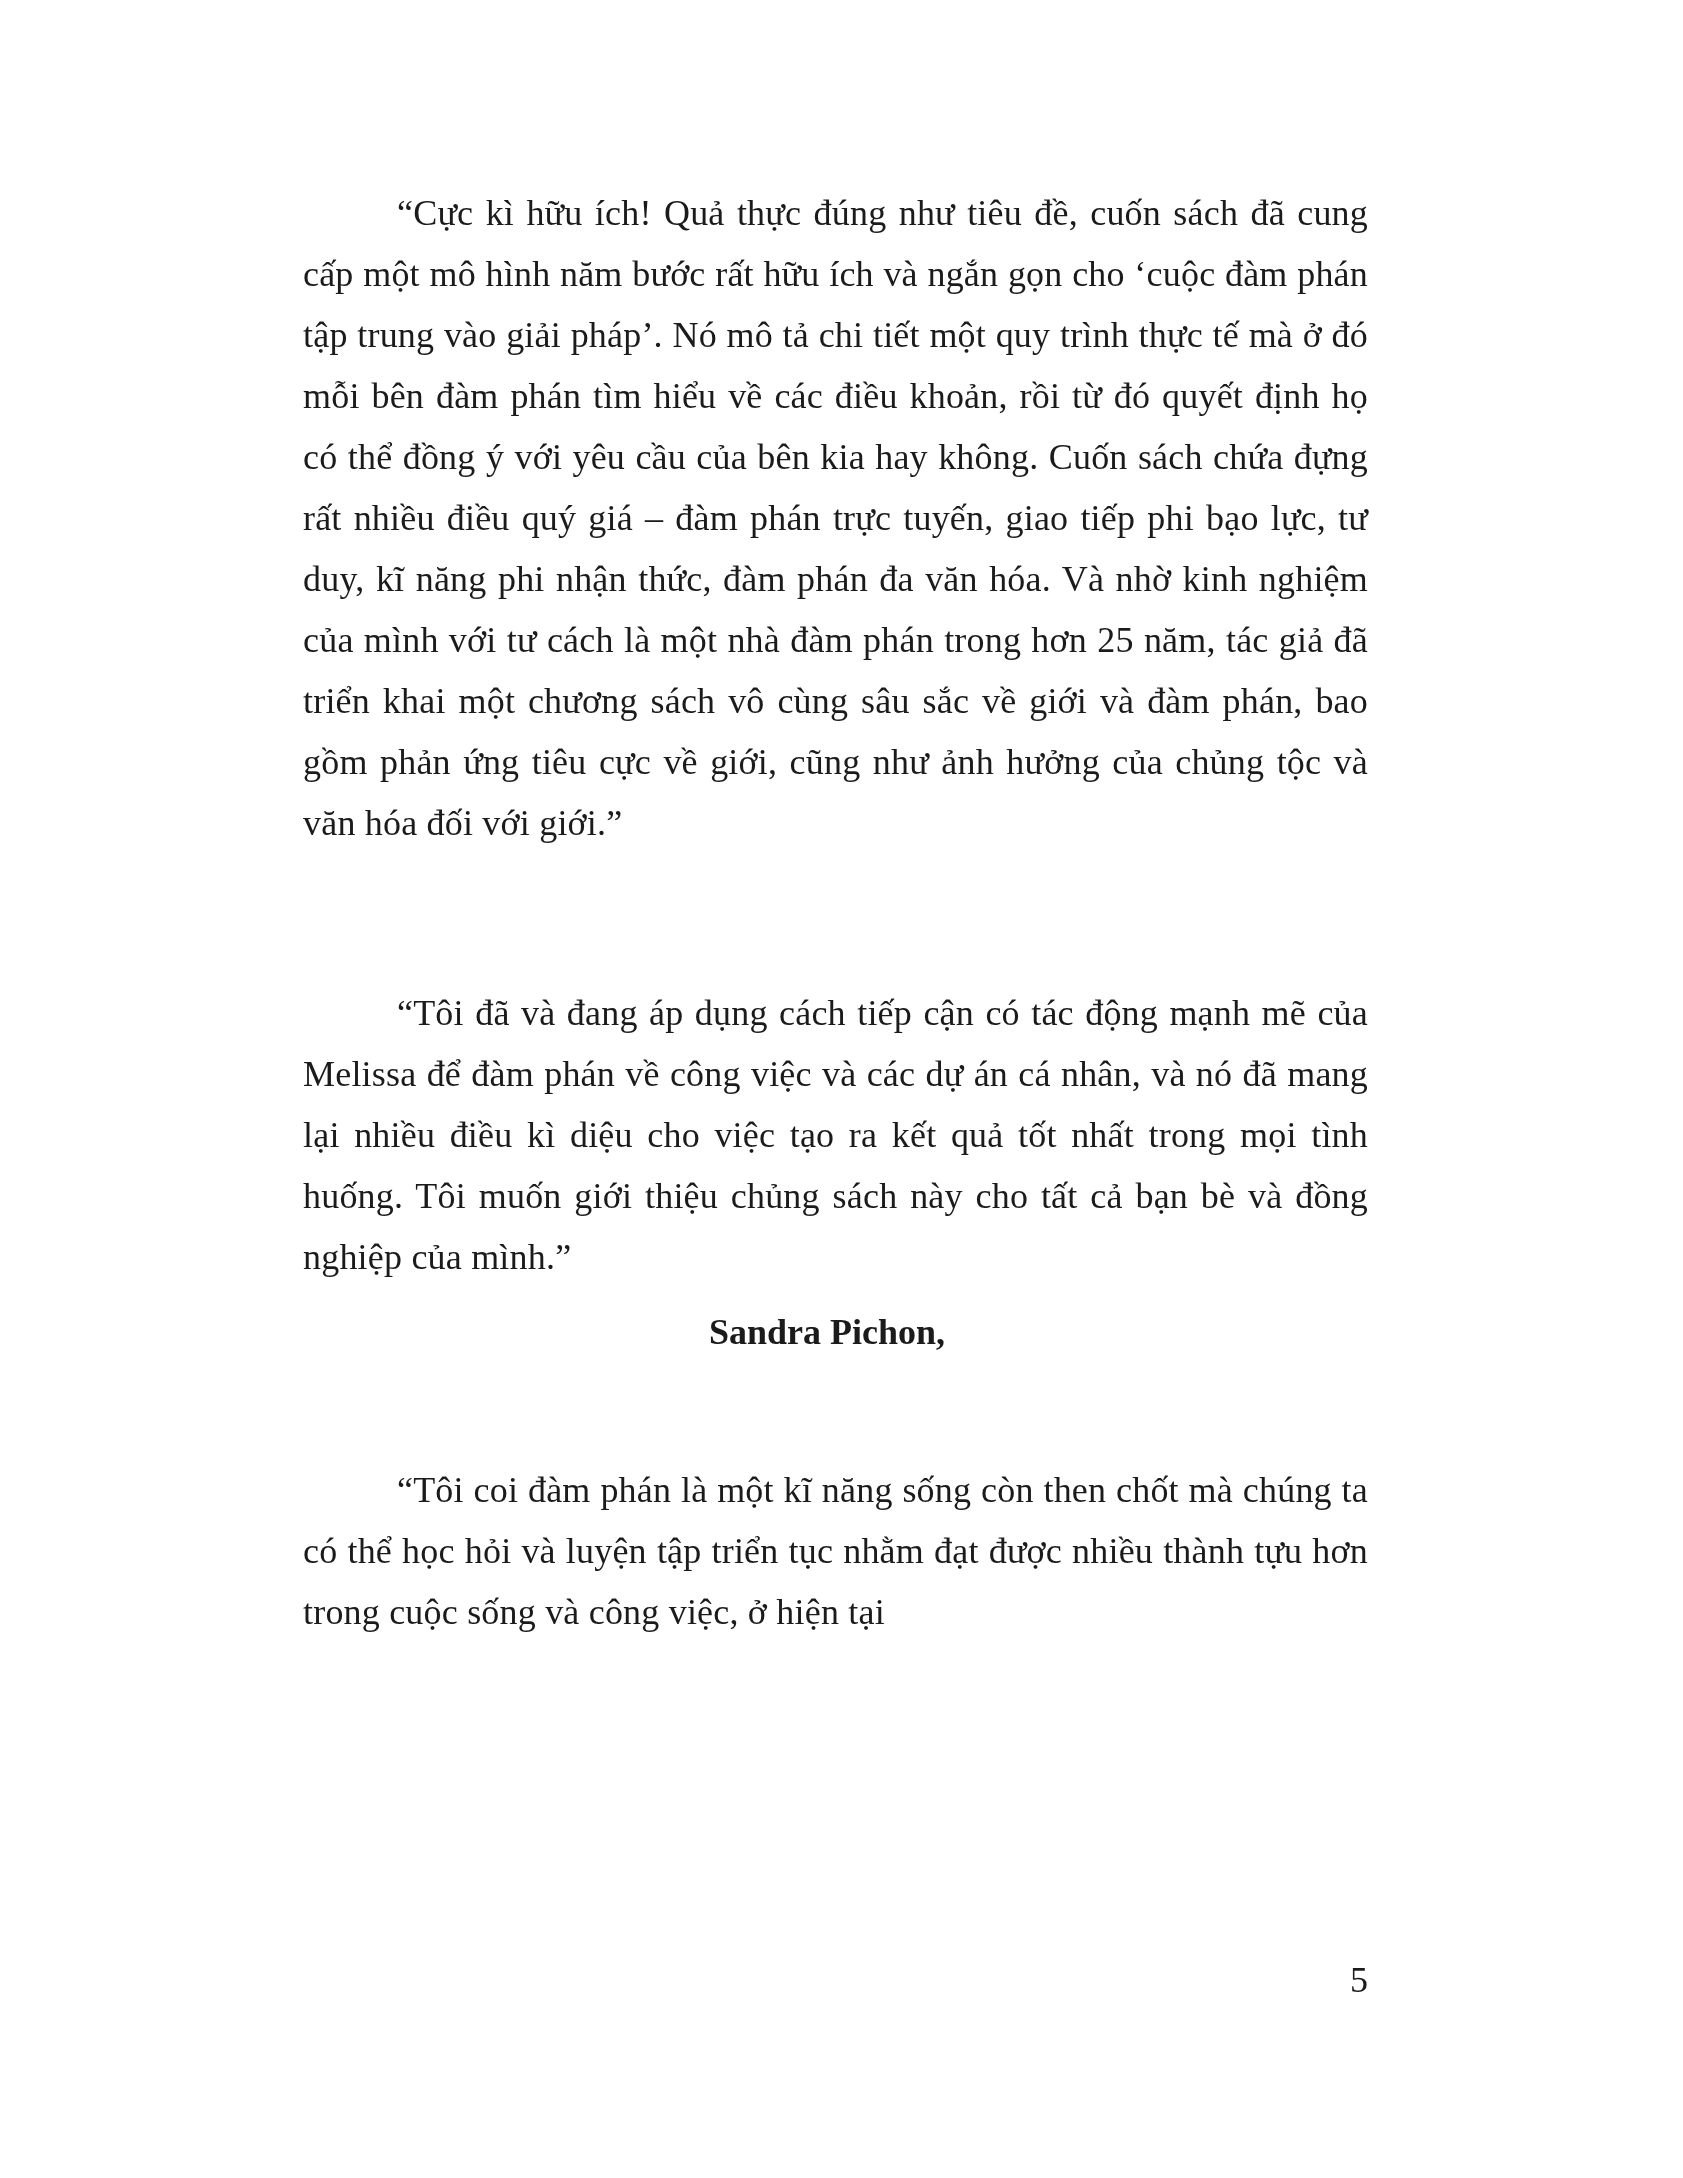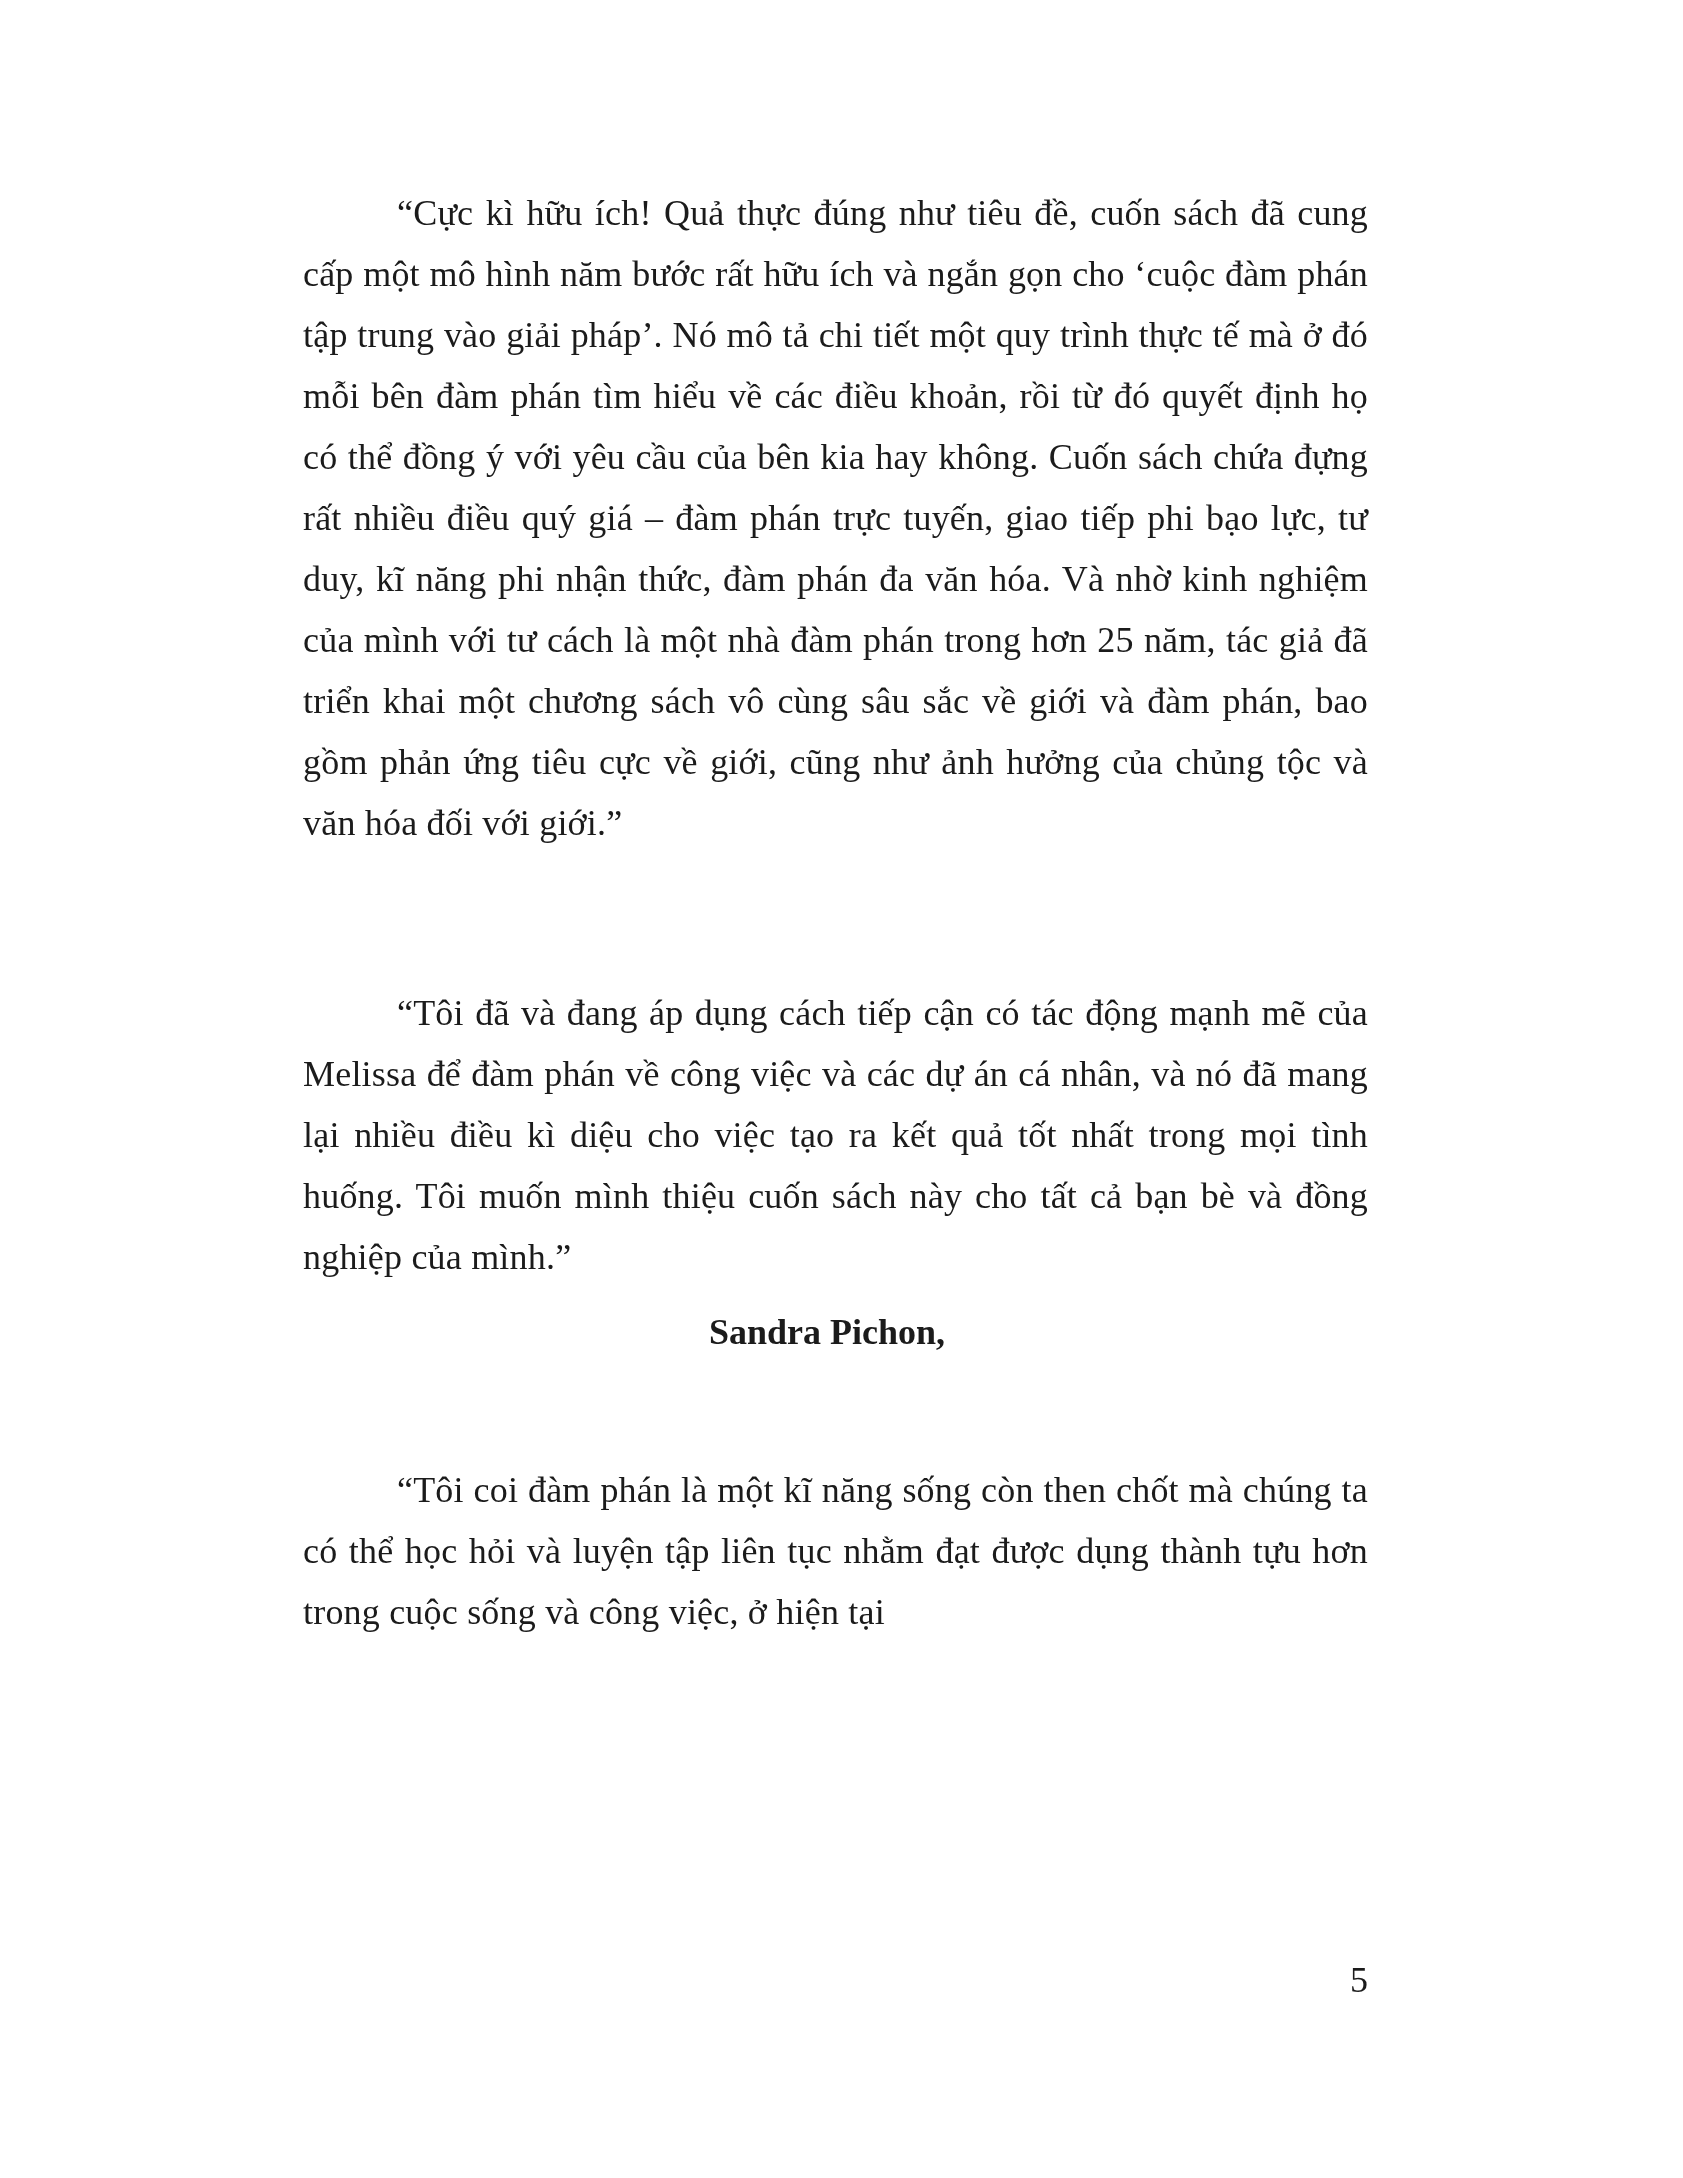--- a/index.html
+++ b/index.html
@@ -64,27 +64,27 @@
 <body>
 
 <div class="page">
   <div class="content">
 
     <section class="quote-block qb1">
       <p class="quote-text">“Cực kì hữu ích! Quả thực đúng như tiêu đề, cuốn sách đã cung cấp một mô hình năm bước rất hữu ích và ngắn gọn cho ‘cuộc đàm phán tập trung vào giải pháp’. Nó mô tả chi tiết một quy trình thực tế mà ở đó mỗi bên đàm phán tìm hiểu  về các điều khoản, rồi từ đó quyết định họ có thể đồng ý với yêu cầu của bên kia hay không. Cuốn sách chứa đựng rất nhiều điều quý giá – đàm phán trực tuyến, giao tiếp phi bạo lực, tư duy, kĩ năng phi nhận thức, đàm phán đa văn hóa. Và nhờ kinh nghiệm của mình với tư cách là một nhà đàm phán trong hơn 25 năm, tác giả đã triển khai một chương sách vô cùng sâu sắc về giới và đàm phán, bao gồm phản ứng tiêu cực về giới, cũng như ảnh hưởng của chủng tộc và văn hóa đối với giới.”</p>
     </section>
 
     <section class="quote-block qb2">
-      <p class="quote-text">“Tôi đã và đang áp dụng cách tiếp cận có tác động mạnh mẽ của Melissa để đàm phán về công việc và các dự án cá nhân, và nó đã mang lại nhiều điều kì diệu cho việc tạo ra kết quả tốt nhất trong mọi tình huống. Tôi muốn mình thiệu cuốn sách này cho tất cả bạn bè và đồng nghiệp của mình.”</p>
+      <p class="quote-text">“Tôi đã và đang áp dụng cách tiếp cận có tác động mạnh mẽ của Melissa để đàm phán về công việc và các dự án cá nhân, và nó đã mang lại nhiều điều kì diệu cho việc tạo ra kết quả tốt nhất trong mọi tình huống. Tôi muốn giới thiệu chủng sách này cho tất cả bạn bè và đồng nghiệp của mình.”</p>
       <div class="attribution">
         <div class="attr-line">Sandra Pichon,</div>
       </div>
     </section>
 
     <section class="quote-block qb3">
-      <p class="quote-text">“Tôi coi đàm phán là một kĩ năng sống còn then chốt mà chúng ta có thể học hỏi và luyện tập liên tục nhằm đạt được dụng thành tựu hơn trong cuộc sống và công việc, ở hiện tại</p>
+      <p class="quote-text">“Tôi coi đàm phán là một kĩ năng sống còn then chốt mà chúng ta có thể học hỏi và luyện tập triển tục nhằm đạt được nhiều thành tựu hơn trong cuộc sống và công việc, ở hiện tại</p>
     </section>
 
   </div>
 
   <div class="page-number">5</div>
 </div>
 
 
 </body></html>

